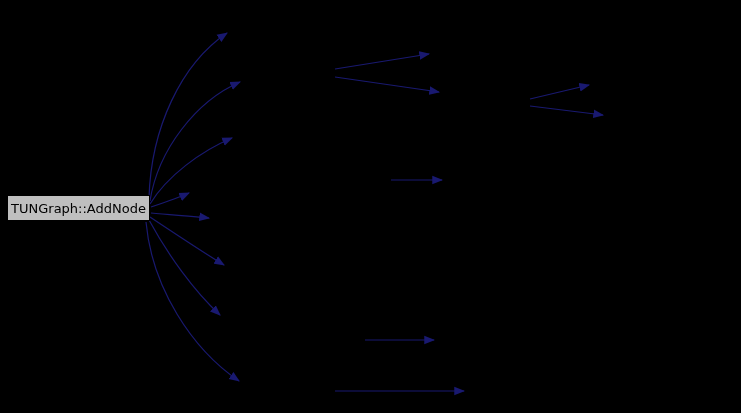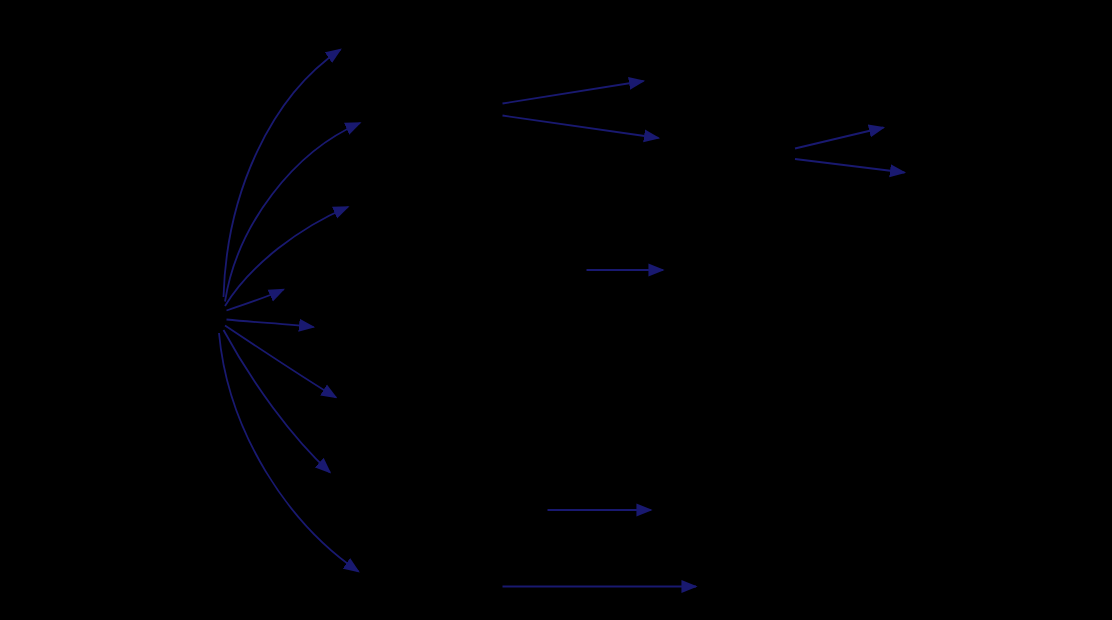--- a/index.html
+++ b/index.html
@@ -63,14 +63,17 @@
         <path d="M335,69 L429,54" class="edge" stroke="#191970" marker-end="url(#arrowhead)"></path>
         <path d="M335,77 L439,92" class="edge" stroke="#191970" marker-end="url(#arrowhead)"></path>
         <path d="M391,180 L442,180" class="edge" stroke="#191970" marker-end="url(#arrowhead)"></path>
         <path d="M365,340 L434,340" class="edge" stroke="#191970" marker-end="url(#arrowhead)"></path>
         <path d="M335,391 L464,391" class="edge" stroke="#191970" marker-end="url(#arrowhead)"></path>
         <path d="M530,99 L589,85" class="edge" stroke="#191970" marker-end="url(#arrowhead)"></path>
         <path d="M530,106 L603,115" class="edge" stroke="#191970" marker-end="url(#arrowhead)"></path>
       </g>
   </svg>
 
+  <div class="root-node" style="background: rgb(191, 191, 191); border-color: rgb(0, 0, 0); color: rgb(0, 0, 0);">
+    <span>TUNGraph::AddNode</span>
+  </div>
 
 </div>
 
 </body></html>

